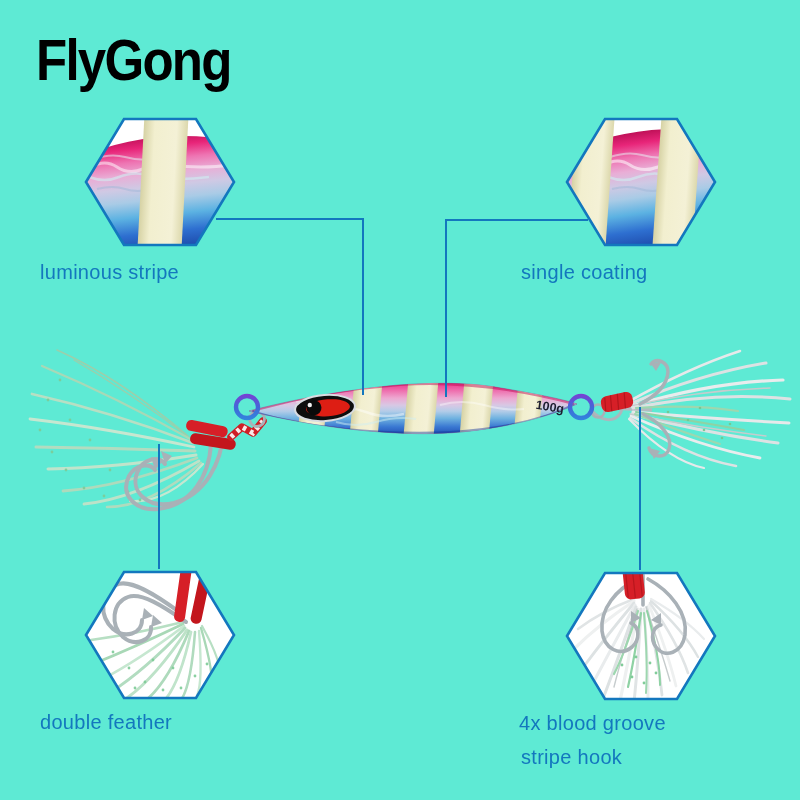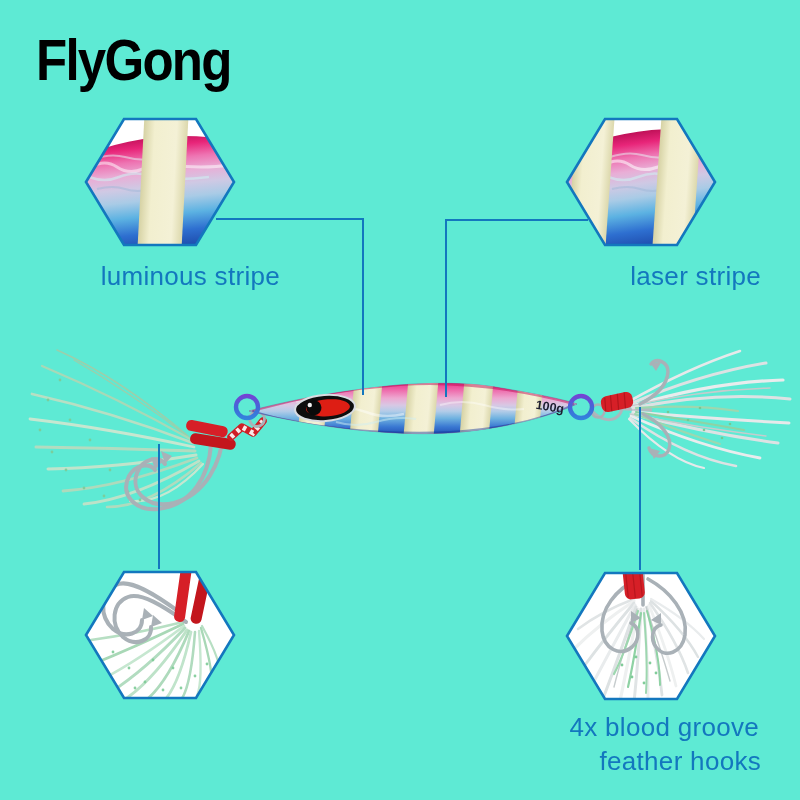--- a/index.html
+++ b/index.html
@@ -1,21 +1,21 @@
 <!DOCTYPE html>
 <html><head>
 <meta charset="utf-8">
 <style>
   html,body{margin:0;padding:0;background:#fff;}
   .canvas{position:relative;width:800px;height:800px;background:#5eead4;overflow:hidden;
           font-family:"Liberation Sans", sans-serif;}
   .logo{position:absolute;left:36px;top:26px;font-size:58px;font-weight:700;color:#000;
         letter-spacing:-2px;transform:scaleX(.88);transform-origin:left top;white-space:nowrap;}
   .hex{position:absolute;width:154px;height:134px;}
-  .lbl{position:absolute;width:240px;text-align:right;color:#1377be;font-size:26px;
+  .lbl{position:absolute;width:240px;text-align:left;color:#1377be;font-size:20px;
        letter-spacing:.3px;white-space:nowrap;}
   .line{position:absolute;background:#1377be;}
   .lure-svg{position:absolute;left:20px;top:340px;}
 </style>
 </head>
 <body>
 
 <div class="canvas">
 
   <div class="logo">FlyGong</div>
@@ -348,17 +348,18 @@
   </svg>
 
   <div class="line" style="left:216px;top:218px;width:148px;height:2px"></div>
   <div class="line" style="left:362px;top:218px;width:2px;height:177px"></div>
   <div class="line" style="left:446px;top:219px;width:142px;height:2px"></div>
   <div class="line" style="left:445px;top:219px;width:2px;height:178px"></div>
   <div class="line" style="left:158px;top:444px;width:2px;height:125px"></div>
   <div class="line" style="left:639px;top:407px;width:2px;height:163px"></div>
 
   <div class="lbl" style="left:40px;top:261px">luminous stripe</div>
-  <div class="lbl" style="left:521px;top:261px">laser stripe</div>
+  <div class="lbl" style="left:521px;top:261px">single coating</div>
+  <div class="lbl" style="left:40px;top:711px">double feather</div>
   <div class="lbl" style="left:519px;top:712px">4x blood groove</div>
-  <div class="lbl" style="left:521px;top:746px">feather hooks</div>
+  <div class="lbl" style="left:521px;top:746px">stripe hook</div>
 
 </div>
 
 </body></html>

